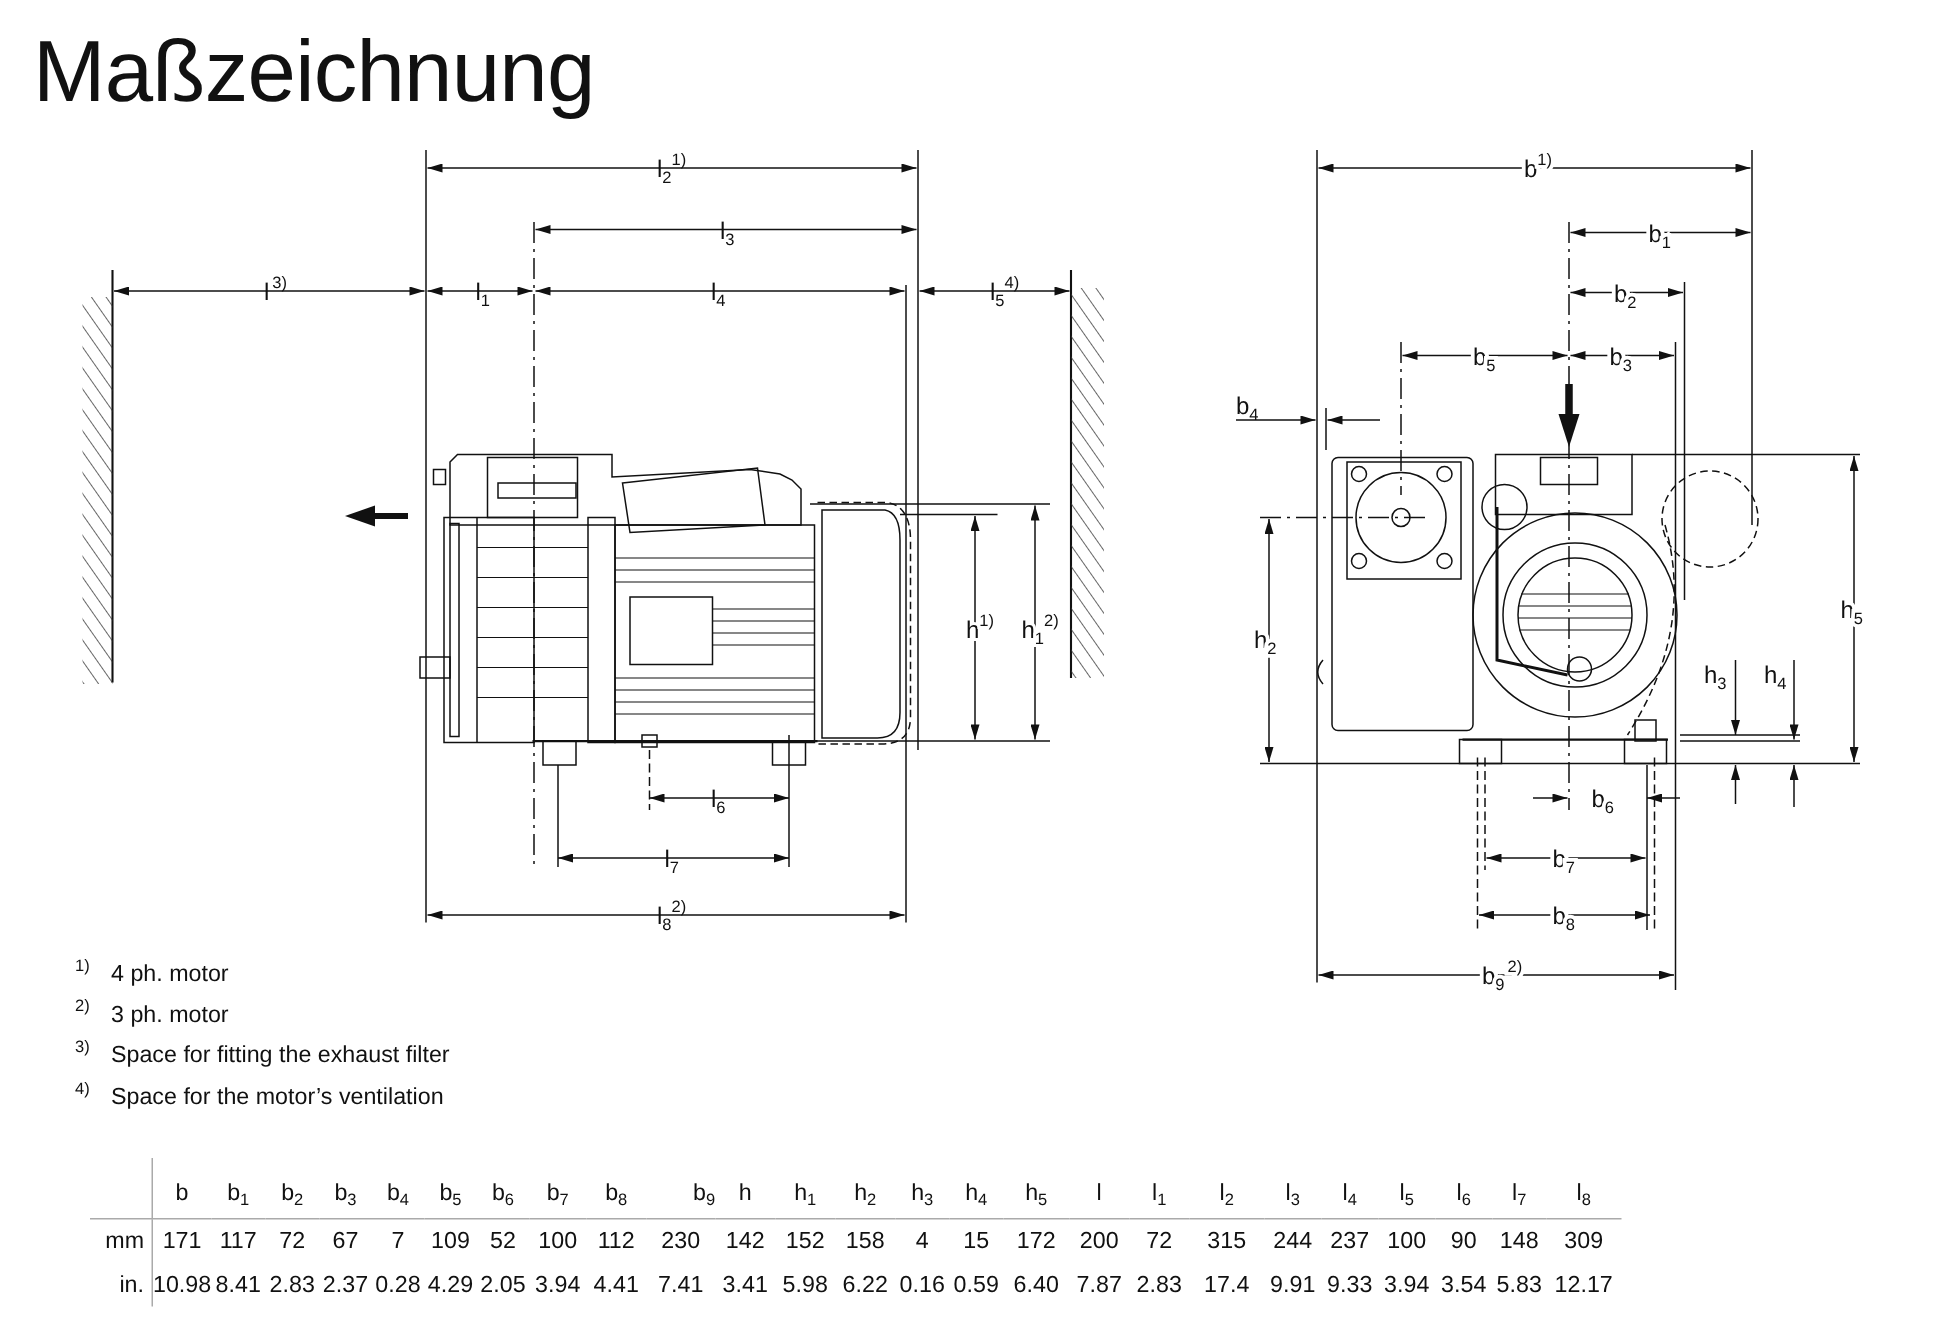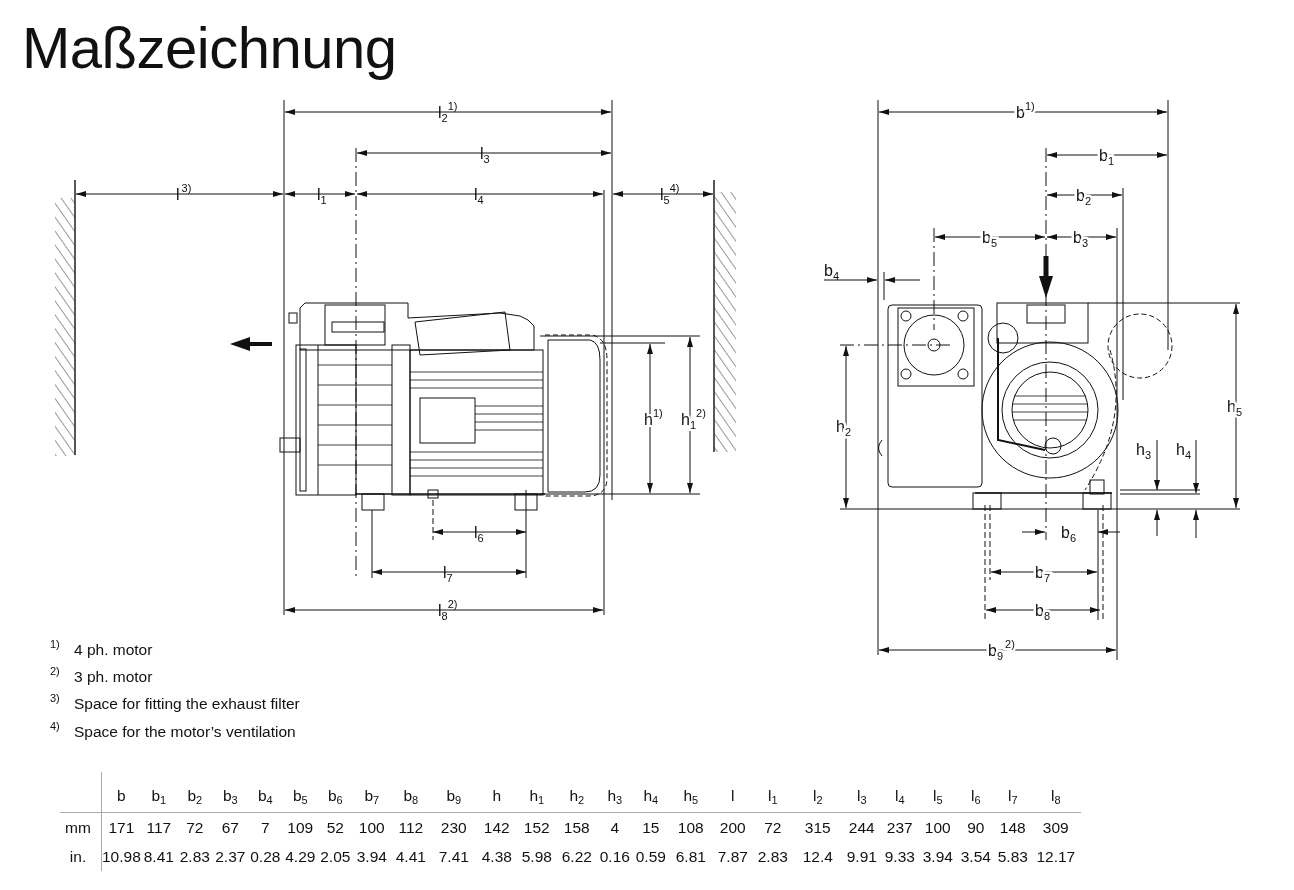--- a/index.html
+++ b/index.html
@@ -10,21 +10,21 @@
   .dim{font-size:16px;}
   .sup{font-size:11px;}
   .sub{font-size:11px;}
   #notes{position:absolute;left:50px;top:636px;font-size:15.5px;line-height:27.2px;}
   #notes .note{position:relative;padding-left:24px;}
   #notes .note .nmark{position:absolute;left:0;top:-5px;font-size:11px;}
   #dimtable{position:absolute;left:60px;top:772px;border-collapse:collapse;font-size:15.5px;}
   #dimtable td,#dimtable th{font-weight:normal;text-align:center;padding:0;height:29px;}
   #dimtable th{height:34px;vertical-align:bottom;padding-bottom:6px;}
   #dimtable tr.head th{border-bottom:1px solid #aaa;}
-  #dimtable .unit{padding-right:5px;border-right:1px solid #aaa;width:36px;margin-top:42px;}
+  #dimtable .unit{text-align:right;padding-right:5px;border-right:1px solid #aaa;width:36px;margin-top:42px;}
   #dimtable th.unit{border-bottom:none;}
   #dimtable sub{font-size:11px;vertical-align:-3px;}
 </style>
 </head>
 <body>
 
 <div id="title">Maßzeichnung</div>
 
 <svg id="drawing" width="1294" height="890">
   <defs>
@@ -241,21 +241,21 @@
     <th class="unit"></th>
   <th style="width: 36px;"><span>b</span><sub></sub></th>
         <th style="width: 36px;"><span>b</span><sub>1</sub></th>
         <th style="width: 36px;"><span>b</span><sub>2</sub></th>
         <th style="width: 35px;"><span>b</span><sub>3</sub></th>
         <th style="width: 35px;"><span>b</span><sub>4</sub></th>
         <th style="width: 35px;"><span>b</span><sub>5</sub></th>
         <th style="width: 35px;"><span>b</span><sub>6</sub></th>
         <th style="width: 38px;"><span>b</span><sub>7</sub></th>
         <th style="width: 40px;"><span>b</span><sub>8</sub></th>
-        <th style="width: 46px;"><span>b</span><sub>9</sub></th>
+        <th style="width: 46px; text-align: right;"><span>b</span><sub>9</sub></th>
         <th style="width: 40px;"><span>h</span><sub></sub></th>
         <th style="width: 40px;"><span>h</span><sub>1</sub></th>
         <th style="width: 40px;"><span>h</span><sub>2</sub></th>
         <th style="width: 36px;"><span>h</span><sub>3</sub></th>
         <th style="width: 36px;"><span>h</span><sub>4</sub></th>
         <th style="width: 44px;"><span>h</span><sub>5</sub></th>
         <th style="width: 40px;"><span>l</span><sub></sub></th>
         <th style="width: 40px;"><span>l</span><sub>1</sub></th>
         <th style="width: 50px;"><span>l</span><sub>2</sub></th>
         <th style="width: 38px;"><span>l</span><sub>3</sub></th>
@@ -275,21 +275,21 @@
         <td>109</td>
         <td>52</td>
         <td>100</td>
         <td>112</td>
         <td>230</td>
         <td>142</td>
         <td>152</td>
         <td>158</td>
         <td>4</td>
         <td>15</td>
-        <td>108</td>
+        <td>172</td>
         <td>200</td>
         <td>72</td>
         <td>315</td>
         <td>244</td>
         <td>237</td>
         <td>100</td>
         <td>90</td>
         <td>148</td>
         <td>309</td>
       </tr>
@@ -298,29 +298,29 @@
   <td>10.98</td>
         <td>8.41</td>
         <td>2.83</td>
         <td>2.37</td>
         <td>0.28</td>
         <td>4.29</td>
         <td>2.05</td>
         <td>3.94</td>
         <td>4.41</td>
         <td>7.41</td>
-        <td>4.38</td>
+        <td>3.41</td>
         <td>5.98</td>
         <td>6.22</td>
         <td>0.16</td>
         <td>0.59</td>
-        <td>6.81</td>
+        <td>6.40</td>
         <td>7.87</td>
         <td>2.83</td>
-        <td>12.4</td>
+        <td>17.4</td>
         <td>9.91</td>
         <td>9.33</td>
         <td>3.94</td>
         <td>3.54</td>
         <td>5.83</td>
         <td>12.17</td>
       </tr>
 </tbody>
   </table>
 

